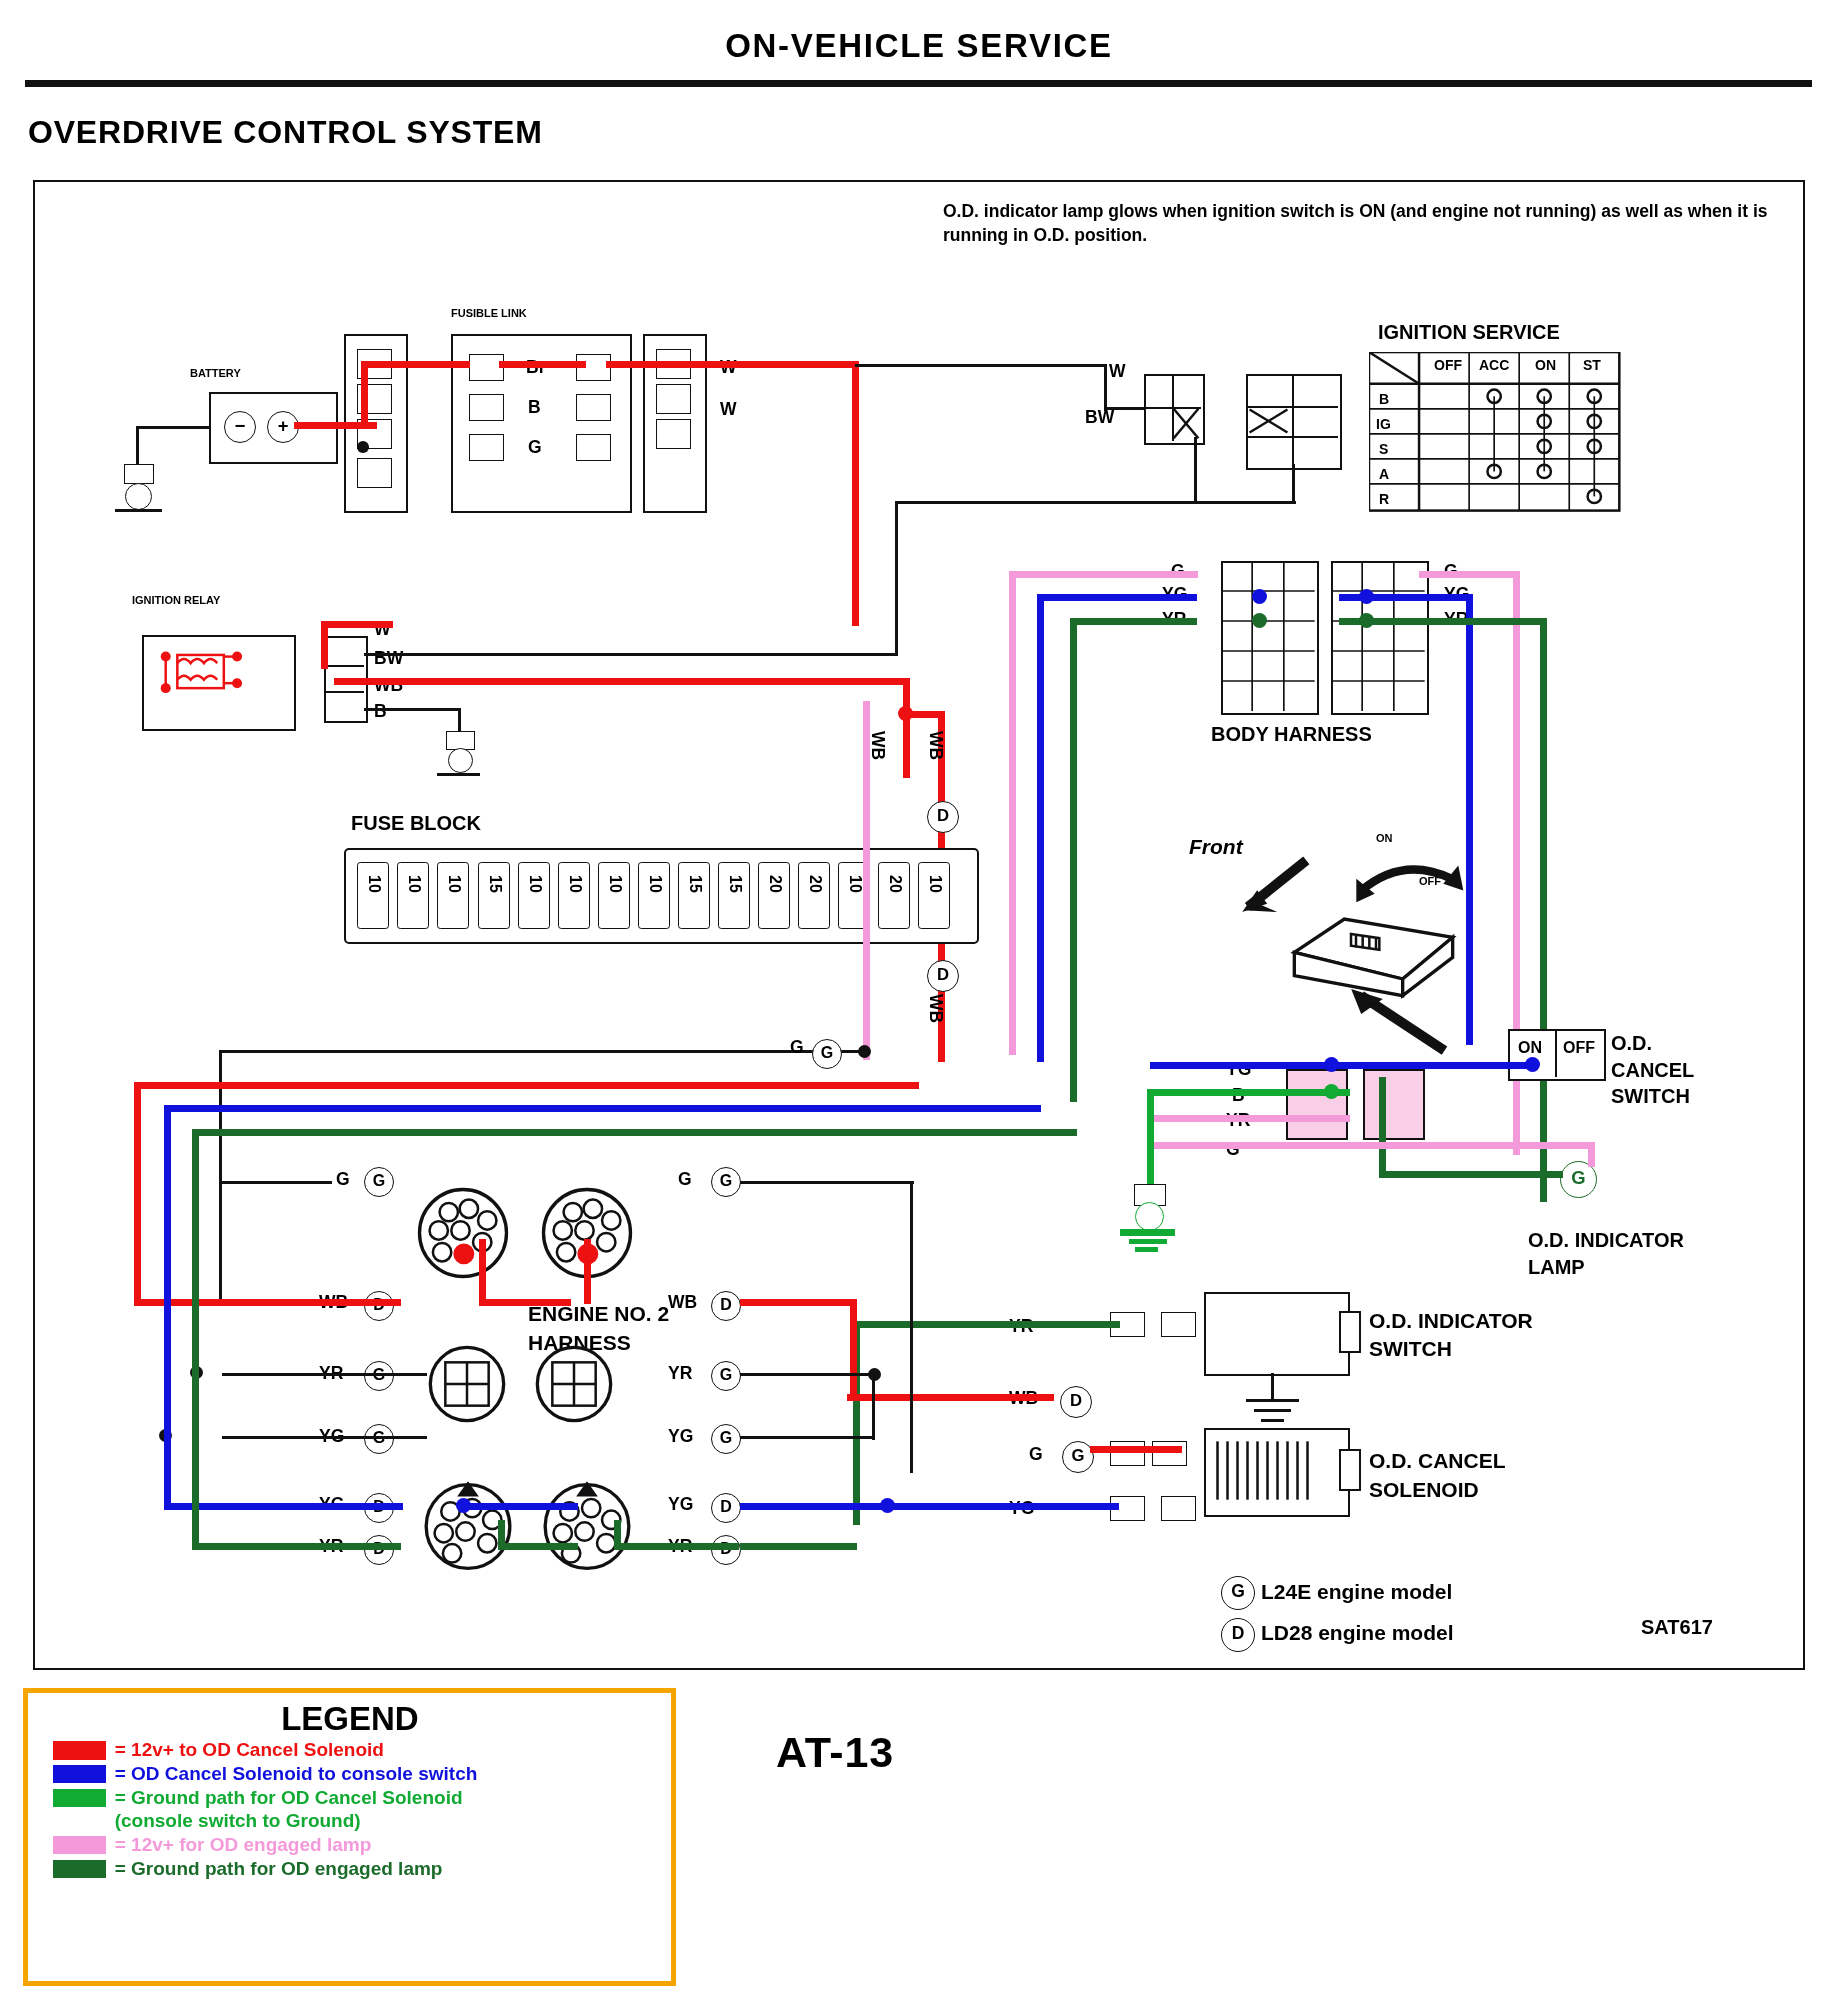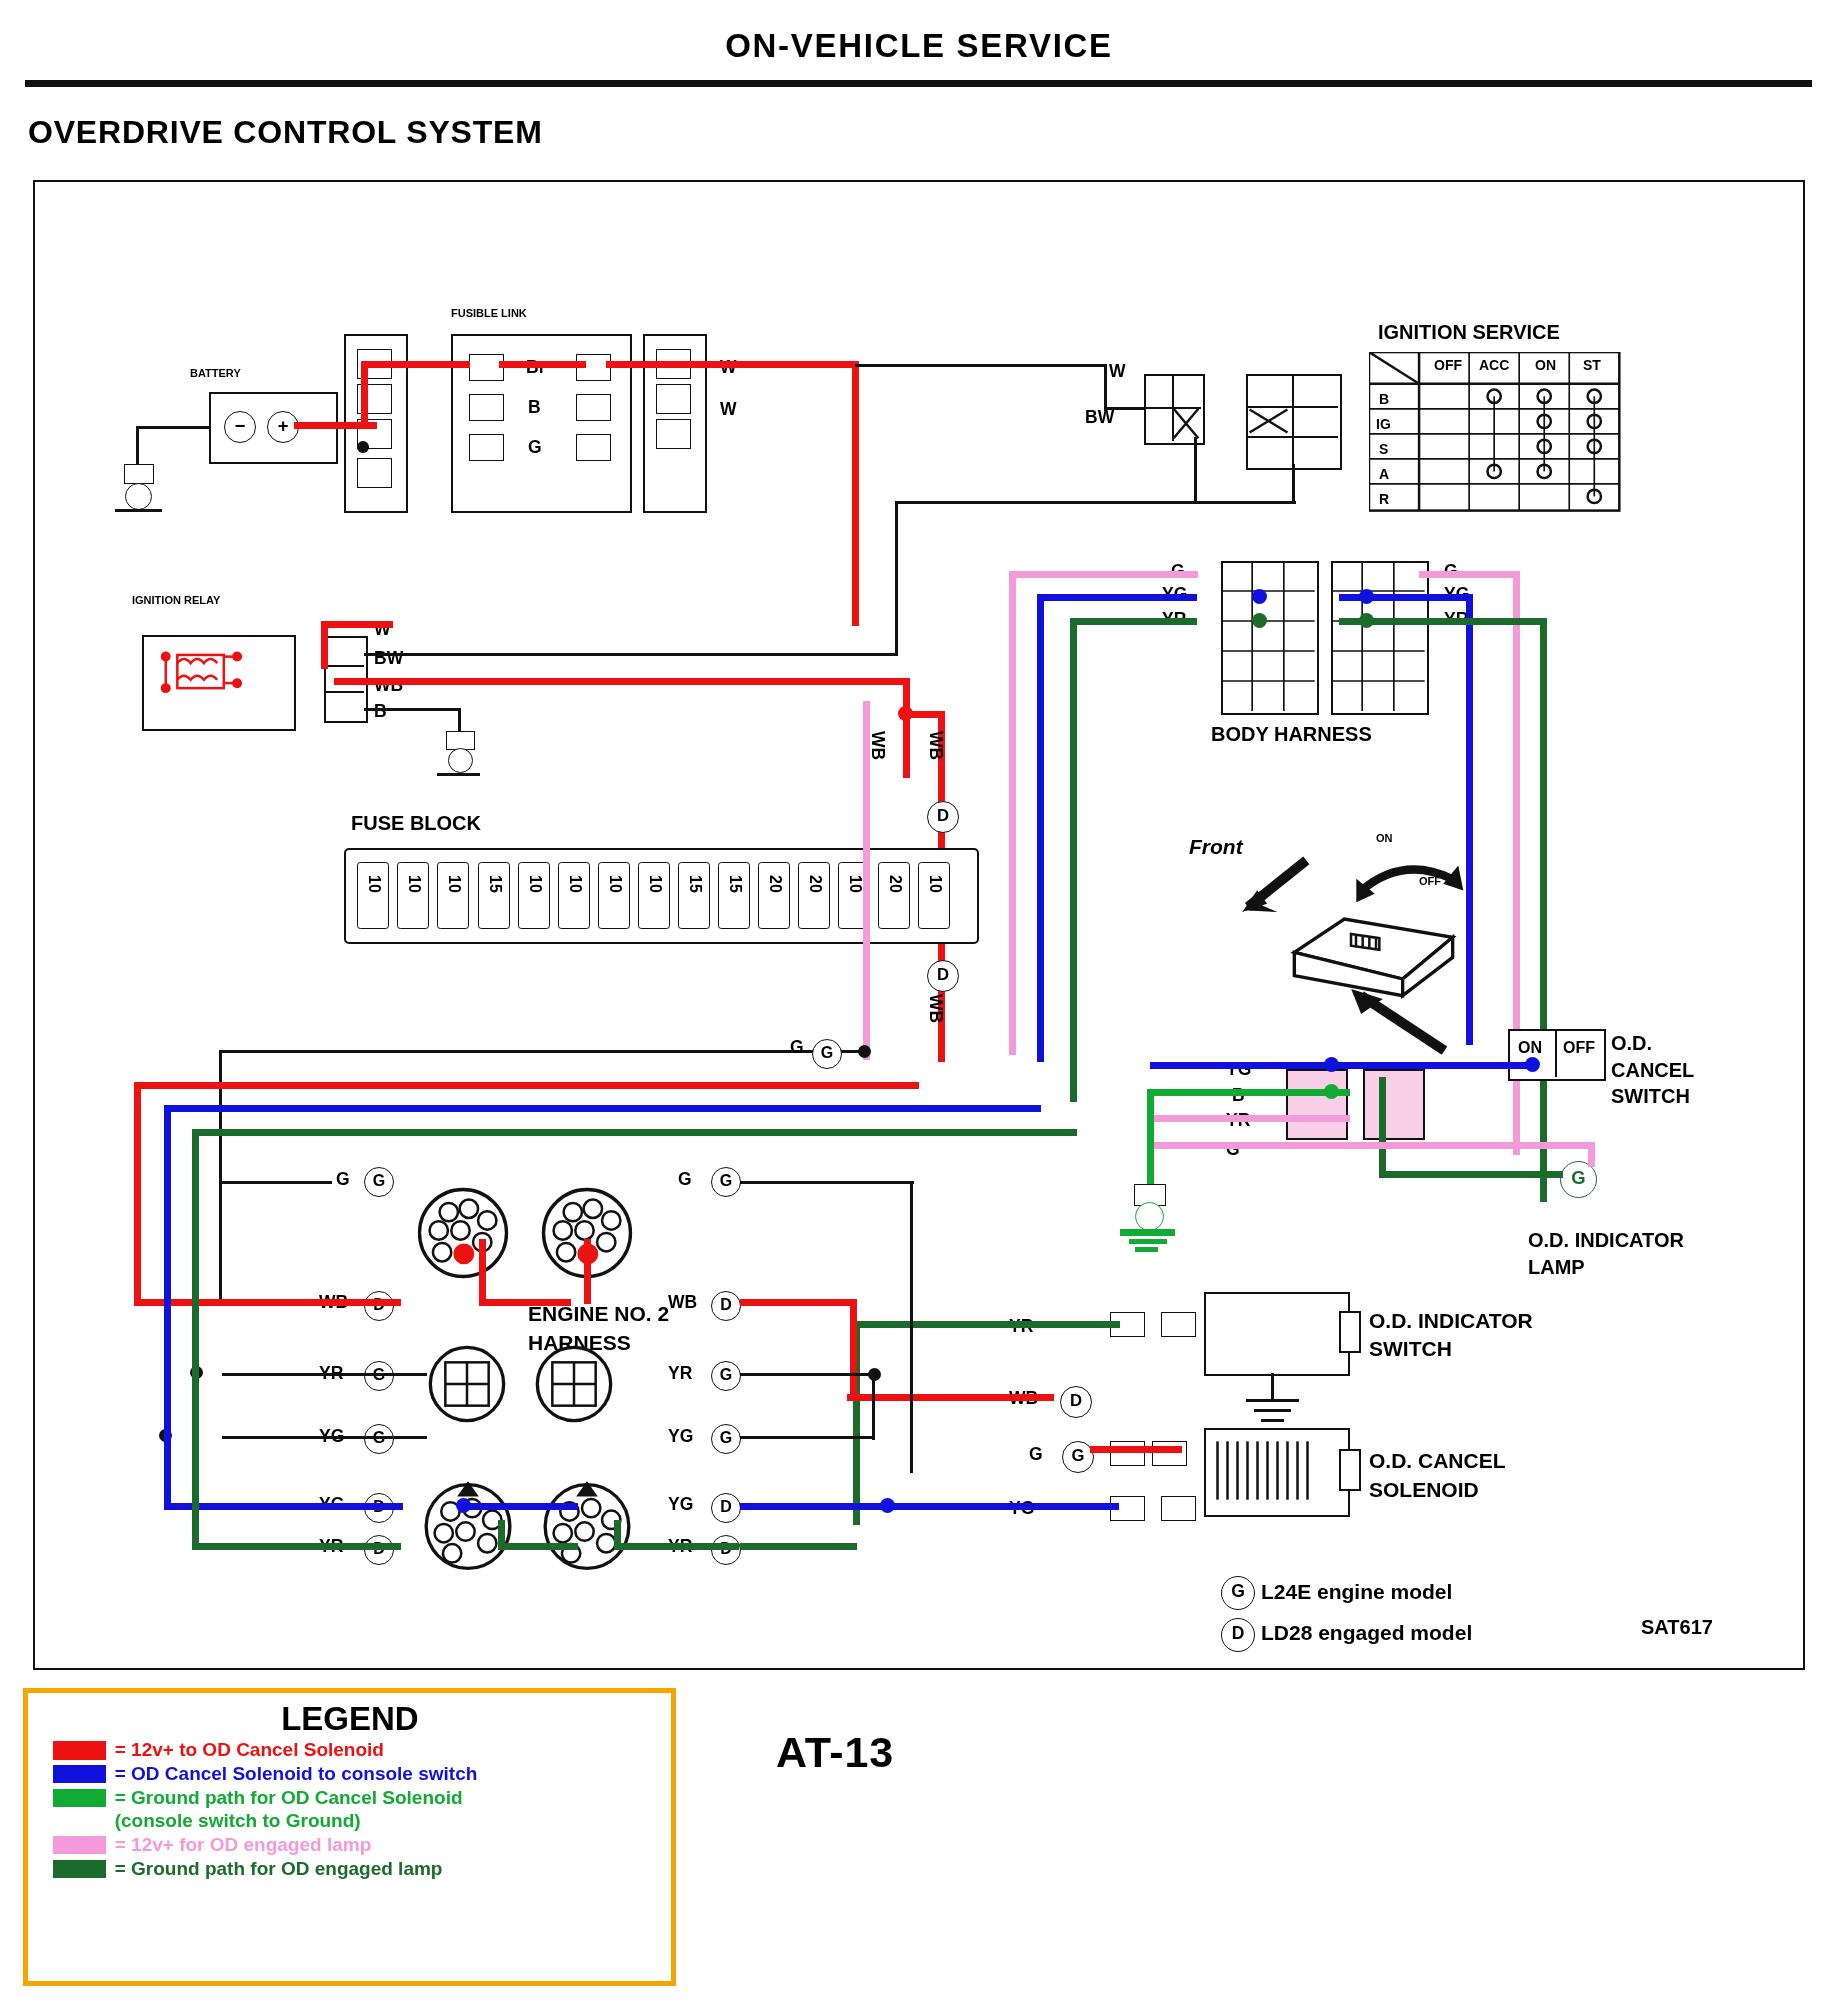--- a/index.html
+++ b/index.html
@@ -41,20 +41,21 @@
 <body>
 
 <div class="pg">
 
   <div class="abs" id="main-title">ON-VEHICLE SERVICE</div>
   <div class="abs" id="title-rule"></div>
   <div class="abs" id="section-title">OVERDRIVE CONTROL SYSTEM</div>
 
   <div class="abs" id="diagram-frame"></div>
 
+  <div class="abs" id="note-top">O.D. indicator lamp glows when ignition switch is ON (and engine not running) as well as when it is running in O.D. position.</div>
 
   <div class="cap" style="left:190px;top:367px;">BATTERY</div>
   <div class="box" style="left:209px;top:392px;width:125px;height:68px;"></div>
   <div class="circ" style="left:224px;top:411px;width:30px;height:30px;line-height:27px;font-size:18.4px;">−</div>
   <div class="circ" style="left:267px;top:411px;width:30px;height:30px;line-height:27px;font-size:18.4px;">+</div>
 
   <div class="w" style="left:138px;top:426px;width:73px;height:3.3px;"></div>
   <div class="w" style="left:136px;top:426px;width:3.3px;height:40px;"></div>
   <div class="thin" style="left:124px;top:464px;width:28px;height:18.4px;"></div>
   <div class="circ" style="left:125px;top:483px;width:25px;height:25px;"></div>
@@ -567,21 +568,21 @@
   <div class="wire dgreen" style="left:192px;top:1129px;width:885px;height:6.7px;"></div>
   <div class="wire dgreen" style="left:498px;top:1520px;width:6.7px;height:30px;"></div>
   <div class="wire dgreen" style="left:498px;top:1543px;width:80px;height:6.7px;"></div>
   <div class="wire dgreen" style="left:614px;top:1520px;width:6.7px;height:30px;"></div>
   <div class="wire dgreen" style="left:614px;top:1543px;width:125px;height:6.7px;"></div>
   <div class="wire dgreen" style="left:740px;top:1543px;width:117px;height:6.7px;"></div>
 
   <div class="circ" style="left:1221px;top:1576px;width:32px;height:32px;line-height:28px;font-size:17.5px;">G</div>
   <div class="cap" style="left:1261px;top:1580px;font-size:21px;">L24E engine model</div>
   <div class="circ" style="left:1221px;top:1618px;width:32px;height:32px;line-height:28px;font-size:17.5px;">D</div>
-  <div class="cap" style="left:1261px;top:1621px;font-size:21px;">LD28 engaged model</div>
+  <div class="cap" style="left:1261px;top:1621px;font-size:21px;">LD28 engine model</div>
 
   <div class="abs" id="satcode">SAT617</div>
 
   <div class="abs" id="legend-box">
     <div id="legend-title">LEGEND</div>
     <div id="legend-rows">
         <div class="leg-row">
           <div class="leg-sw" style="background: rgb(238, 17, 17);"></div>
           <div class="leg-txt" style="color: rgb(238, 17, 17);">= 12v+ to OD Cancel Solenoid</div>
         </div>

